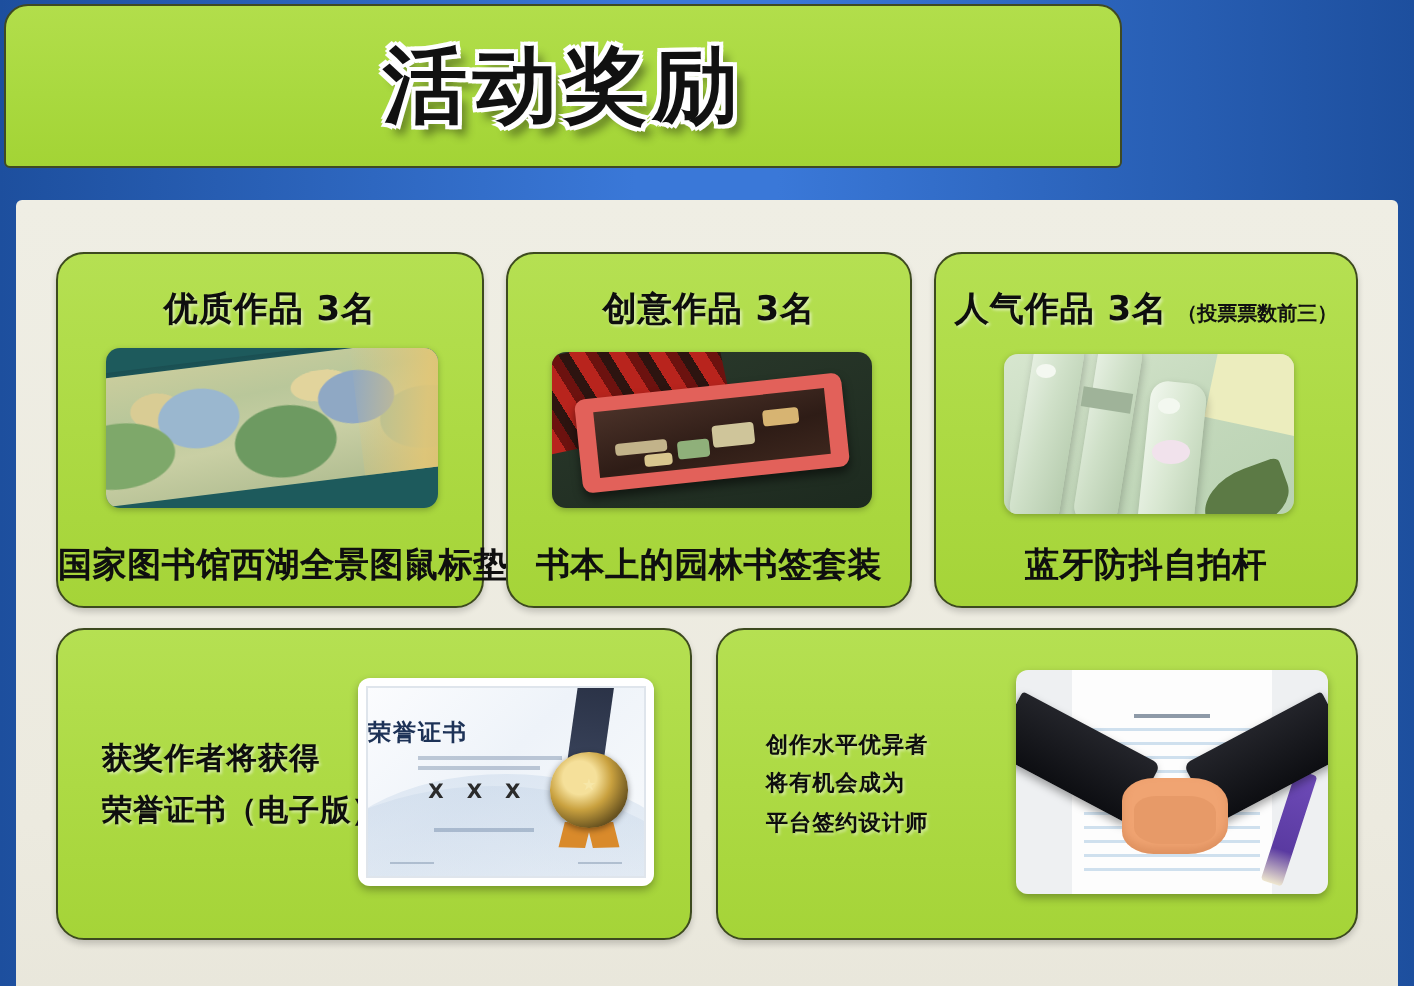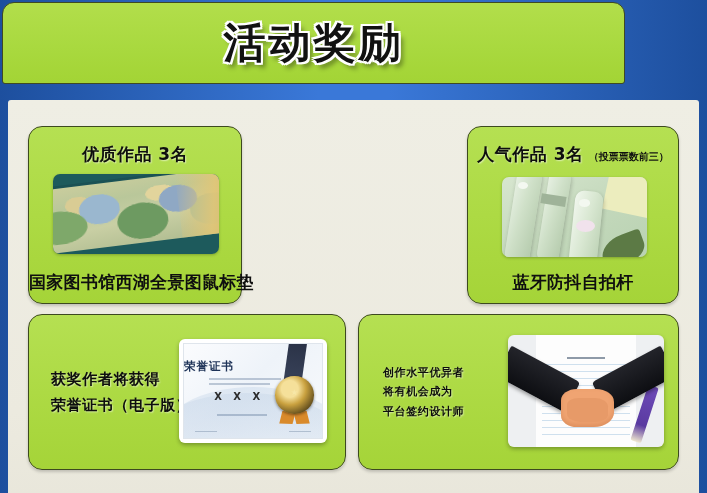--- a/index.html
+++ b/index.html
@@ -18,21 +18,21 @@
     height: 493px;
     background: linear-gradient(90deg,#1d4f9e 0%, #3a78d8 45%, #3a78d8 55%, #1d4f9e 100%);
     overflow: hidden;
   }
 
   
   .header-bar {
     position: absolute;
     left: 2px;
     top: 2px;
-    width: 623px;
+    width: 559px;
     height: 82px;
     background: linear-gradient(180deg, #b2de4b 0%, #a9d93f 55%, #a3d435 100%);
     border: 1.4px solid #3f4a22;
     border-radius: 12px 12px 3px 3px;
     display: flex;
     align-items: center;
     justify-content: center;
   }
   .header-title {
     font-size: 42px;
@@ -331,20 +331,40 @@
       </div>
       <div class="photo" id="photo-1">
         <div class="pd1">
           <div class="strip"></div>
           <div class="pad"></div>
         </div>
       </div>
       <div class="card-caption">国家图书馆西湖全景图鼠标垫</div>
     </div>
 
+    <div class="card card-top" id="card-2">
+      <div class="card-heading">
+        <span class="main">创意作品 3名</span>
+      </div>
+      <div class="photo" id="photo-2">
+        <div class="pd2">
+          <div class="fan"></div>
+          <div class="box">
+            <div class="inner">
+              <span class="m1"></span>
+                <span class="m2"></span>
+                <span class="m3"></span>
+              <span class="m4"></span>
+                <span class="m5"></span>
+            </div>
+          </div>
+        </div>
+      </div>
+      <div class="card-caption">书本上的园林书签套装</div>
+    </div>
 
     <div class="card card-top" id="card-3">
       <div class="card-heading">
         <span class="main">人气作品 3名</span>
         <span class="sub">（投票票数前三）</span>
       </div>
       <div class="photo" id="photo-3">
         <div class="pd3">
           <div class="corner"></div>
           <div class="leaf"></div>

